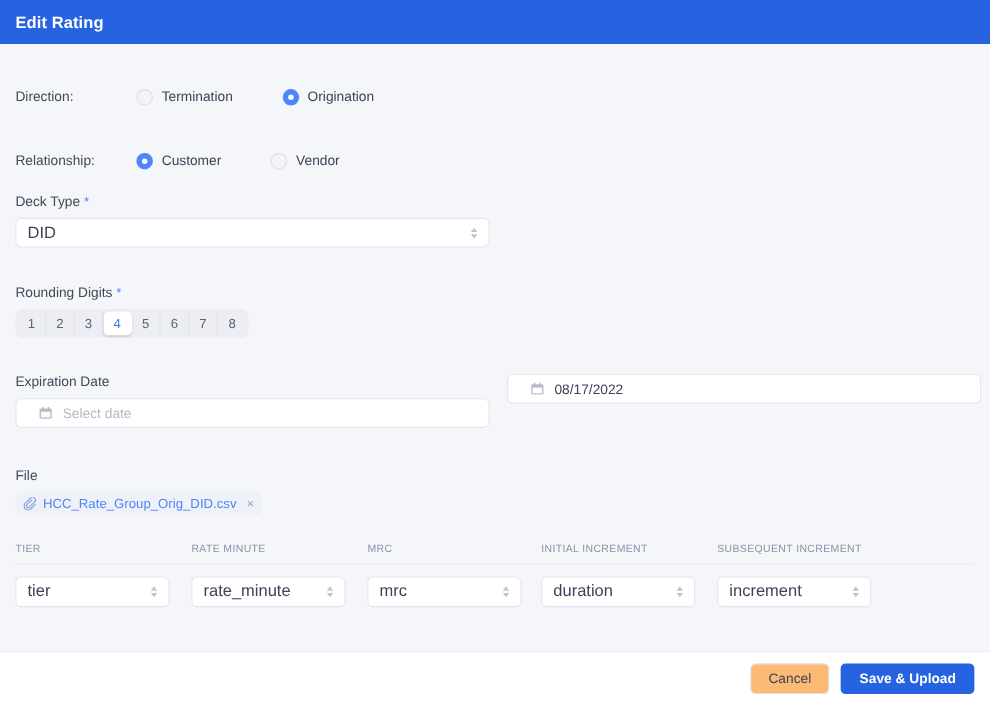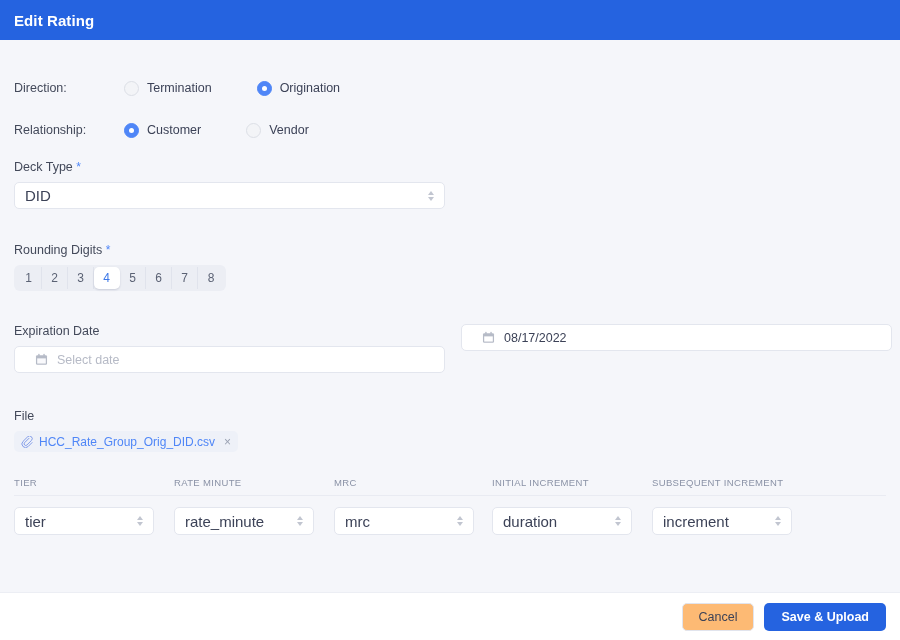--- a/index.html
+++ b/index.html
@@ -47,21 +47,21 @@
     background: #f5f6fa;
   }
 
   .row-radio {
     display: flex;
     align-items: center;
     height: 20px;
     gap: 23px;
   }
   .row-radio.direction { margin-top: 38px; }
-  .row-radio.relationship { margin-top: 22px; }
+  .row-radio.relationship { margin-top: 38px; }
 
   .radio-group-label {
     font-size: 12.5px;
     color: #43495a;
     width: 87px;
     flex: none;
   }
   .radio-opt {
     display: flex;
     align-items: flex-start;

